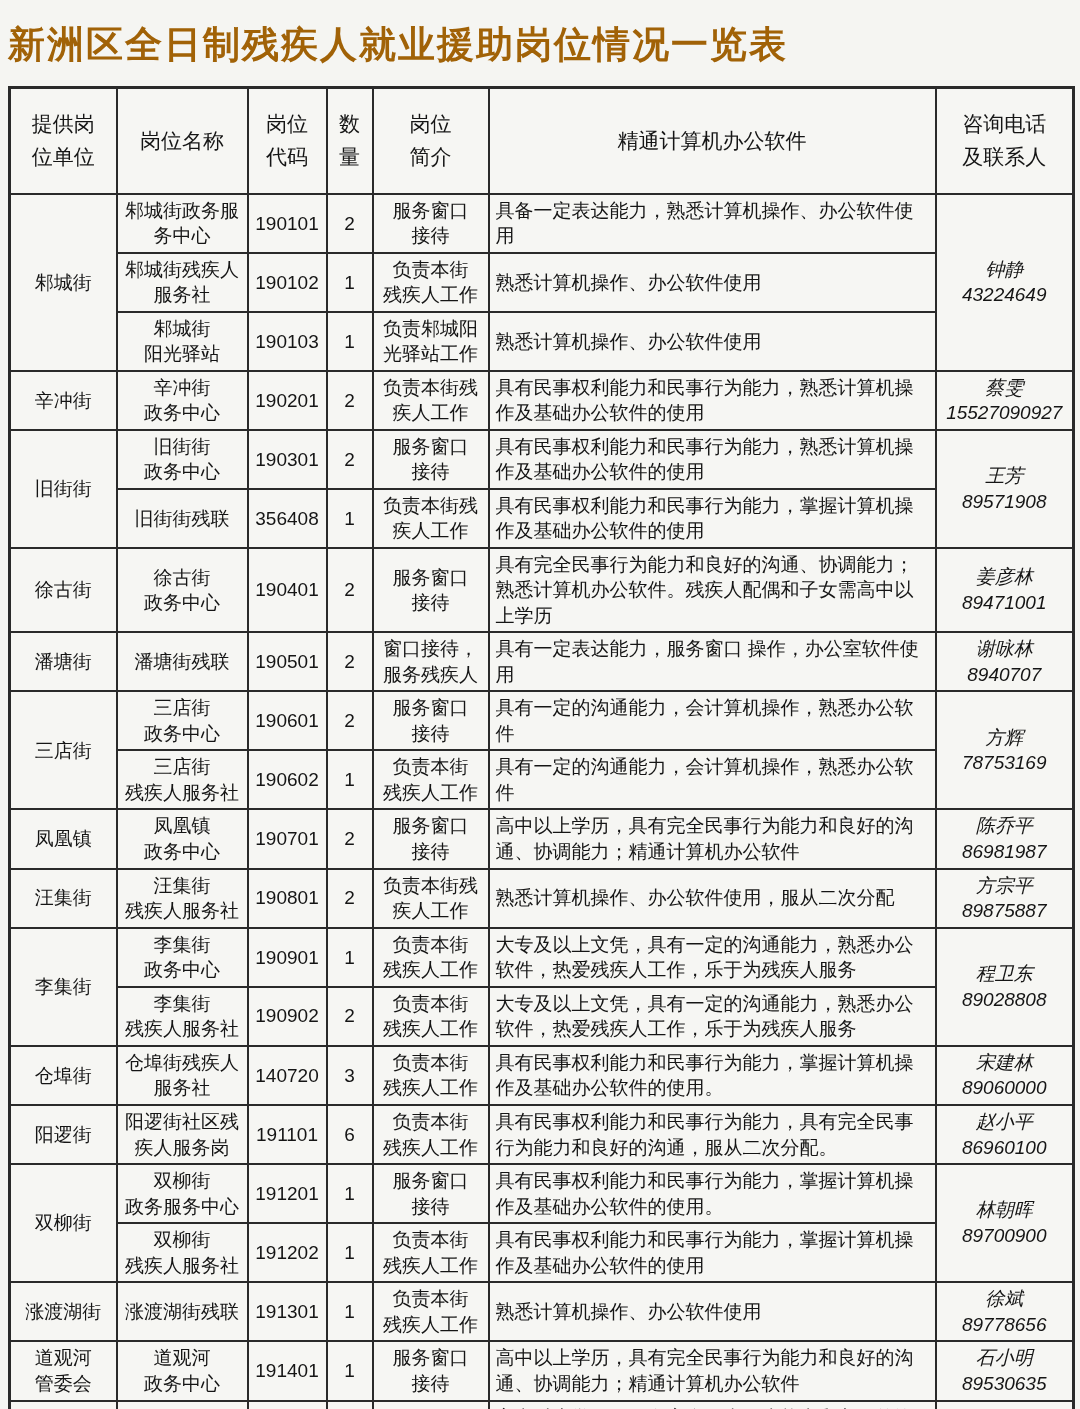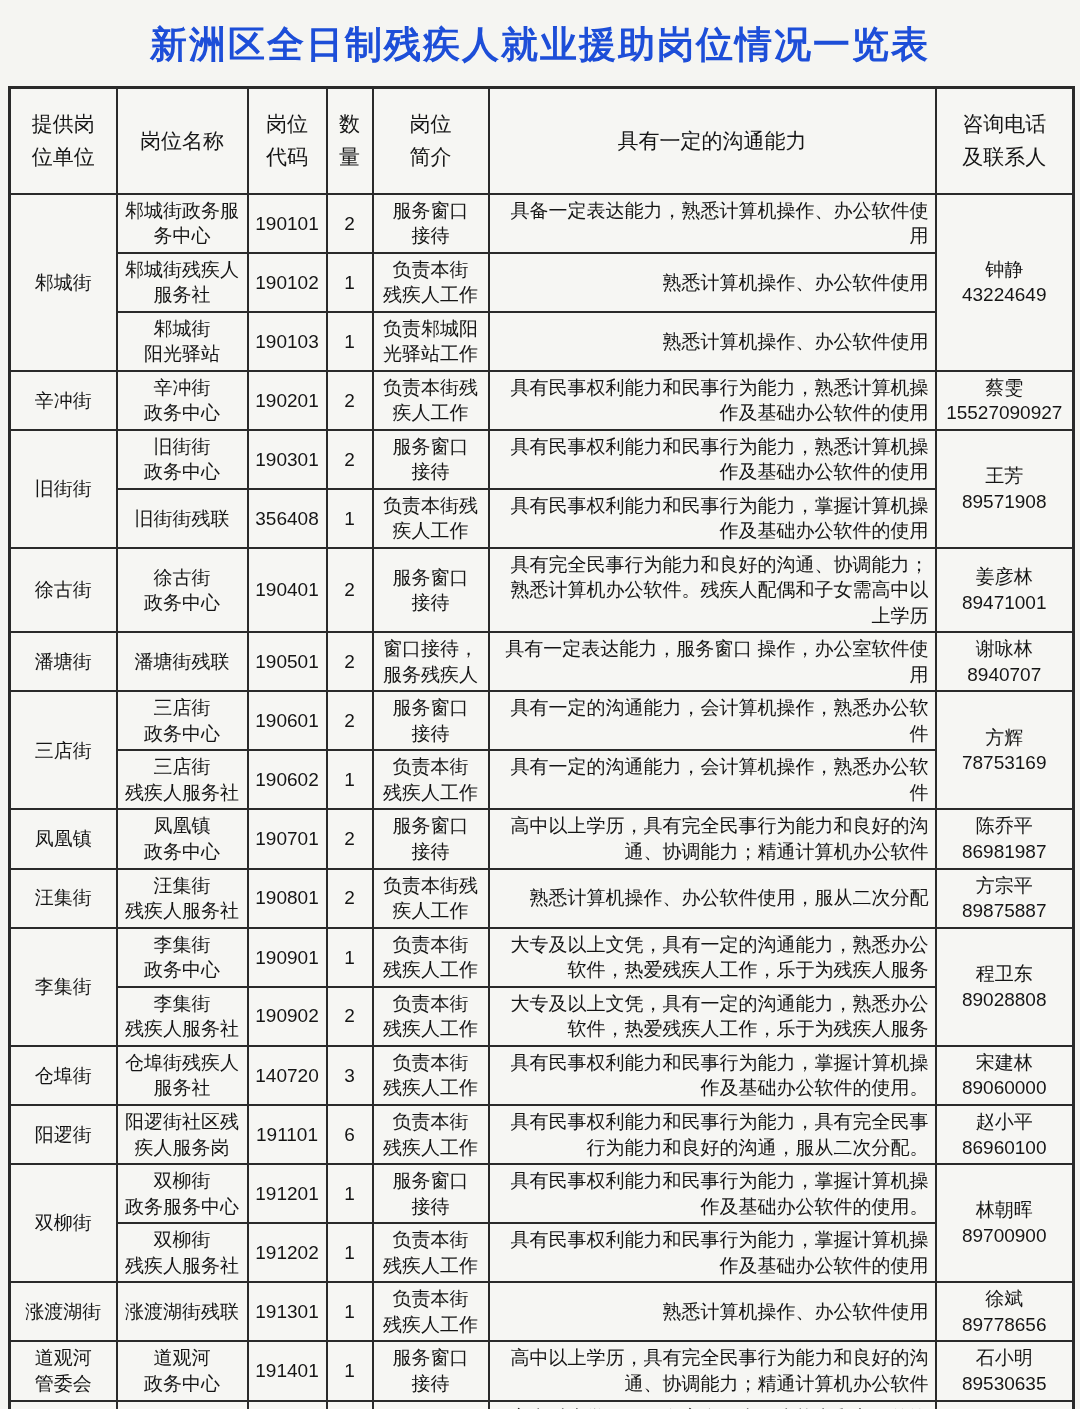--- a/index.html
+++ b/index.html
@@ -6,24 +6,24 @@
   body{
     background:#f5f5f2;
     color:#151515;
     font-family:"Liberation Sans","DejaVu Sans",sans-serif;
     width:1080px;
   }
   .page{width:1064px;margin:0 auto;padding:6px 0 14px;}
   .doc-title{
     font-size:37px;
     font-weight:700;
-    text-align:center;
+    text-align:left;
     margin:14px 0 16px;
     letter-spacing:2px;
-    color:#1d4ed8;
+    color:#a16207;
     white-space:nowrap;
   }
   table.positions{
     border-collapse:collapse;
     table-layout:fixed;
     width:1064px;
     border:3px solid #2a2a2a;
     background:#f6f6f3;
   }
   th,td{
@@ -45,24 +45,24 @@
   th.h-qty{padding:0 6px;}
   th.h-intro{padding:0 30px;}
   th.h-contact{padding:0 20px;}
   td{
     font-size:19px;
     line-height:1.34;
     padding:3px 4px;
     height:46px;
   }
   td.req{
-    text-align:right;
+    text-align:left;
     padding:3px 6px;
   }
-  td.contact div{line-height:1.35;}
+  td.contact div{line-height:1.35;font-style:italic;}
 </style>
 </head>
 <body>
 
 <div class="page">
   <h1 class="doc-title">新洲区全日制残疾人就业援助岗位情况一览表</h1>
 
   <table class="positions">
     <colgroup>
       <col style="width:107px">
@@ -77,21 +77,21 @@
       <tr>
         <th class="h-unit">提供岗
 位单位</th>
         <th class="h-pos">岗位名称</th>
         <th class="h-code">岗位
 代码</th>
         <th class="h-qty">数
 量</th>
         <th class="h-intro">岗位
 简介</th>
-        <th class="h-req">具有一定的沟通能力</th>
+        <th class="h-req">精通计算机办公软件</th>
         <th class="h-contact">咨询电话
 及联系人</th>
       </tr>
     </thead>
     <tbody id="table-body">
         <tr>
           <td class="unit" rowspan="3">邾城街</td>
           <td class="pos">邾城街政务服
 务中心</td>
           <td class="code">190101</td>

